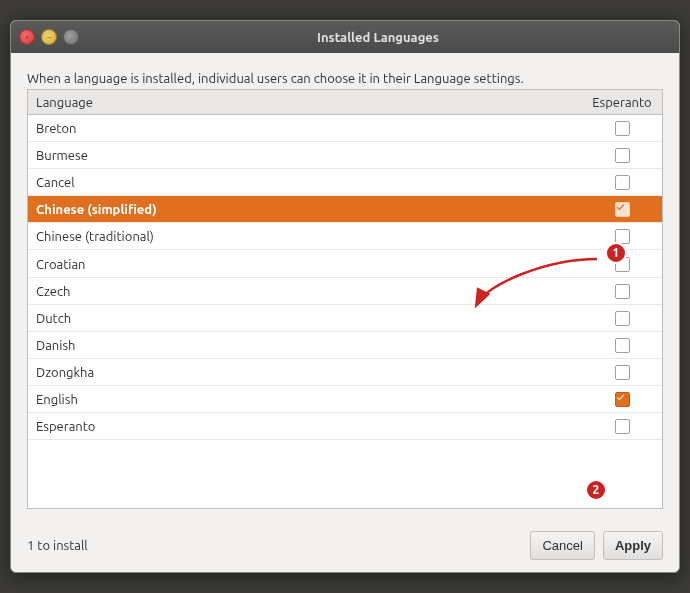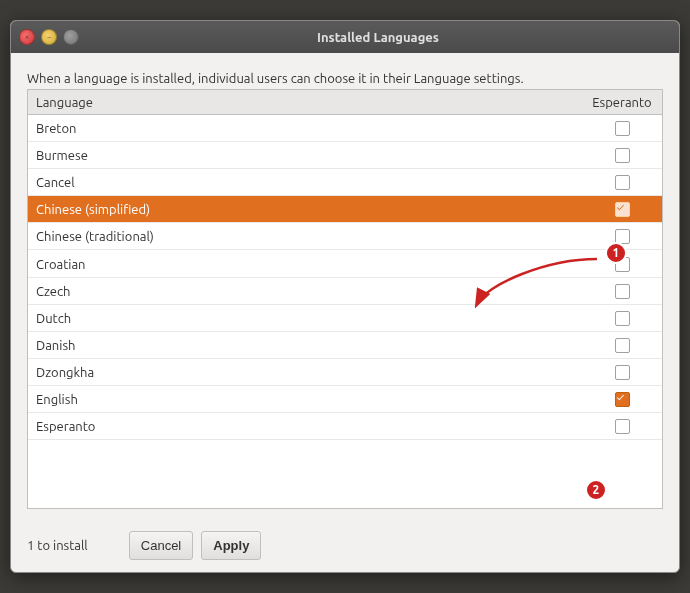--- a/index.html
+++ b/index.html
@@ -86,21 +86,21 @@
     }
     tbody tr {
       border-bottom: 1px solid #e8e8e8;
     }
     tbody tr.selected {
       background: #e07020;
       color: white;
     }
     tbody tr.selected td {
       color: white;
-      font-weight: normal;
+      font-weight: bold;
       margin-left: 12px;
     }
     tbody td {
       padding: 5px 8px;
       font-size: 13px;
       color: #333;
     }
     tbody td:last-child {
       text-align: center;
     }
@@ -144,23 +144,22 @@
       content: '✓';
       color: #e07020;
       font-size: 11px;
       position: absolute;
       top: -2px;
       left: 1px;
     }
     .footer {
       display: flex;
       align-items: center;
-      justify-content: flex-start;
+      justify-content: space-between;
       padding: 10px 16px 12px 16px;
-      gap: 41px;
     }
     .install-count {
       font-size: 13px;
       color: #333;
     }
     .btn-group {
       display: flex;
       gap: 8px;
     }
     .btn {

